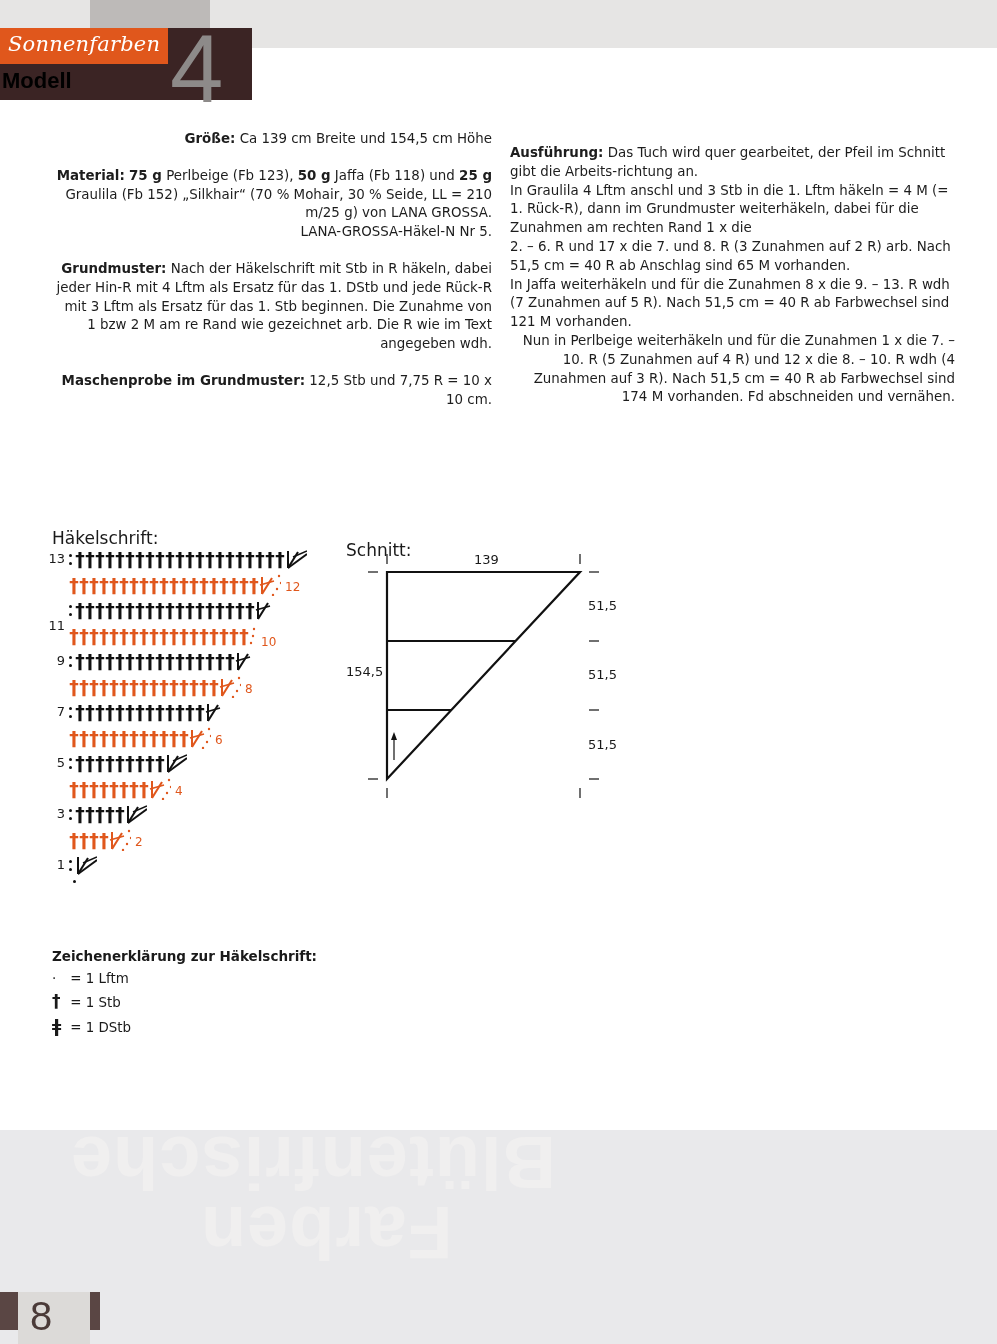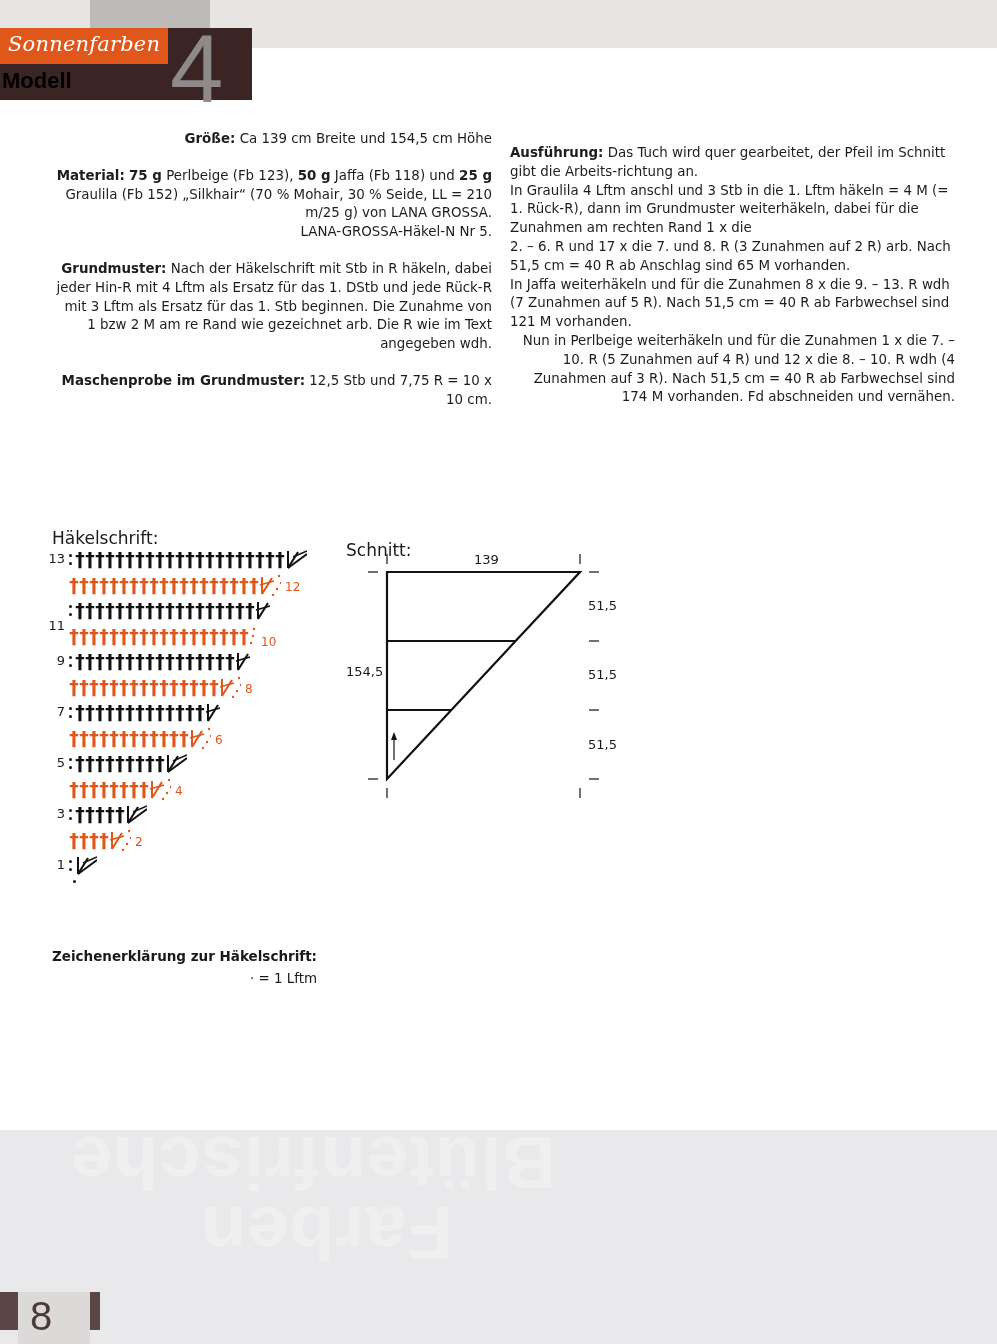--- a/index.html
+++ b/index.html
@@ -42,21 +42,21 @@
   .dots { position:absolute; width:3px; }
   .dots i { display:block; width:3px; height:3px; background:#111; border-radius:50%; margin:3px 0 5px 0; }
   .stitch { display:inline-block; width:10px; text-align:center; font-size:19px; line-height:22px; font-weight:bold; font-family:"DejaVu Sans", sans-serif; }
   .black .stitch { color:#111; }
   .orange .stitch { color:#e0571c; }
   .inc { display:inline-block; width:22px; height:22px; vertical-align:top; }
 
   .schnitt { position:absolute; left:346px; top:548px; width:280px; height:260px; }
 
   .legend { position:absolute; left:52px; top:945px; font-size:13.4px; line-height:22.5px; }
-  .legend .row-l { white-space:nowrap;text-align:right; }
+  .legend .row-l { white-space:nowrap; }
   .ghost {
     position:absolute; left:0; top:1130px; width:997px; height:214px; background:#e9e9eb;
   }
   .ghost-text {
     position:absolute; color:#f0efef; font-family:"Liberation Sans", sans-serif; font-size:74px; font-weight:bold;
     transform:scale(-1,-1); letter-spacing:1px;
   }
   .page-num-block { position:absolute; left:0; top:1292px; width:100px; height:38px; background:#5a4644; }
   .page-num-inner { position:absolute; left:18px; top:1292px; width:72px; height:52px; background:#dcdad8; }
   .page-num { position:absolute; left:30px; top:1290px; font-size:40px; color:#4a3a38; font-family:"Liberation Sans", sans-serif; line-height:52px; }
@@ -282,20 +282,22 @@
   <div style="position:absolute; left:128px; top:4px; font-size:13px;">139</div>
   <div style="position:absolute; left:0px; top:116px; font-size:13px;">154,5</div>
   <div style="position:absolute; left:242px; top:50px; font-size:13px;">51,5</div>
   <div style="position:absolute; left:242px; top:119px; font-size:13px;">51,5</div>
   <div style="position:absolute; left:242px; top:189px; font-size:13px;">51,5</div>
 </div>
 
 <div class="legend">
   <div class="section-heading">Zeichenerklärung zur Häkelschrift:</div>
   <div class="row-l"><span style="display:inline-block;width:14px;">·</span> <span>= 1 Lftm</span></div>
+  <div class="row-l"><span style="display:inline-block;width:14px;font-weight:bold;font-size:17px;">†</span> <span>= 1 Stb</span></div>
+  <div class="row-l"><span style="display:inline-block;width:14px;font-weight:bold;font-size:17px;">ǂ</span> <span>= 1 DStb</span></div>
 </div>
 
 <div class="ghost">
   <div class="ghost-text" style="left:70px; top:-10px;">Blütenfrische</div>
   <div class="ghost-text" style="left:200px; top:60px;">Farben</div>
 </div>
 <div class="page-num-block"></div>
 <div class="page-num-inner"></div>
 <div class="page-num">8</div>
 

